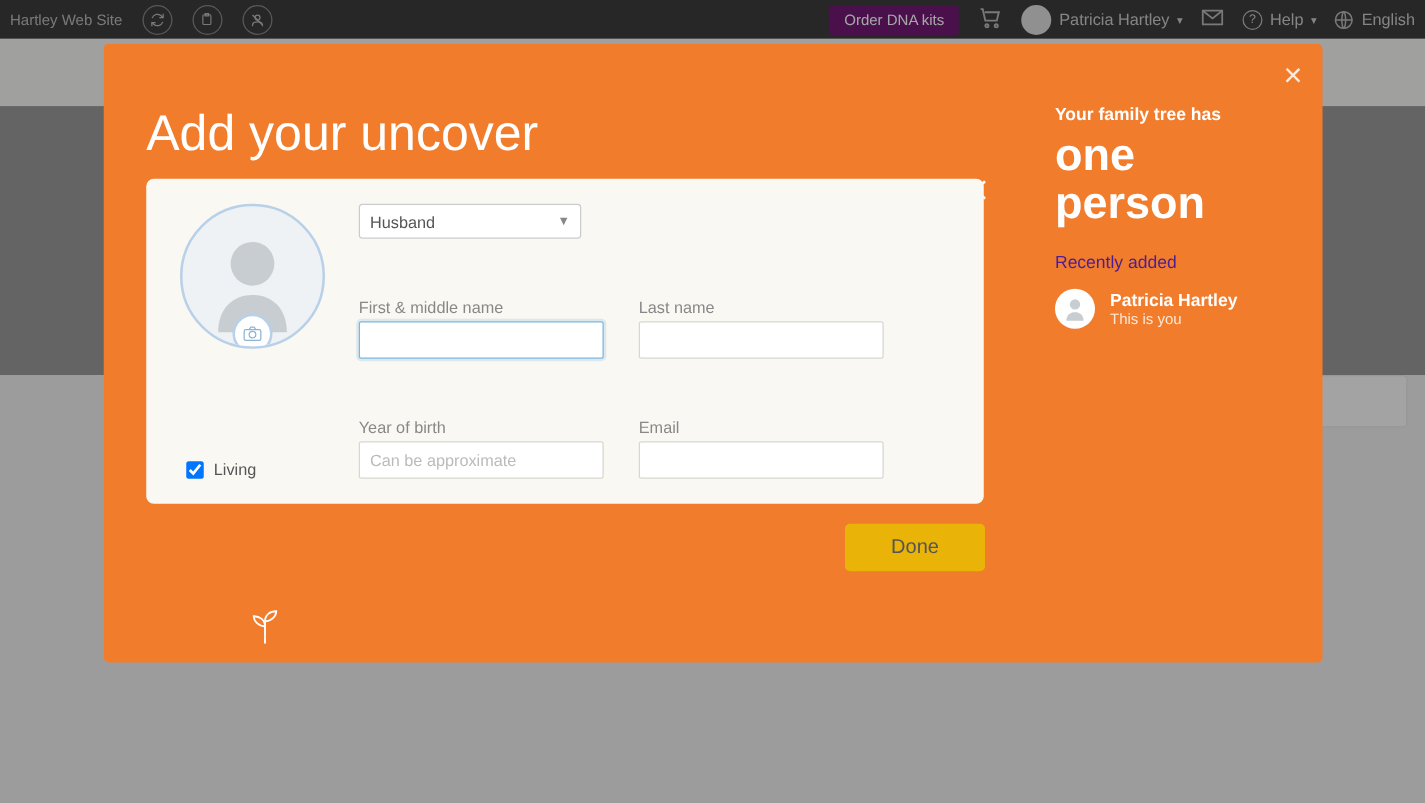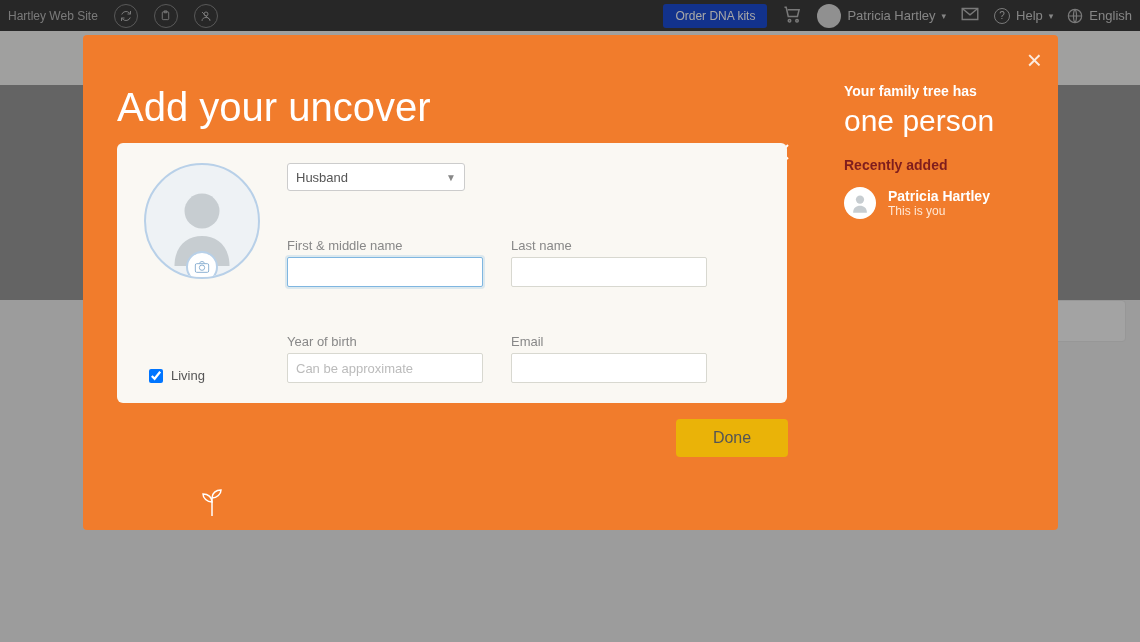--- a/index.html
+++ b/index.html
@@ -3,21 +3,21 @@
 <meta charset="utf-8">
 <style>
 * { margin: 0; padding: 0; box-sizing: border-box; }
 body { font-family: -apple-system, BlinkMacSystemFont, "Segoe UI", Arial, sans-serif; background: #a8a8a8; width: 1140px; height: 642px; overflow: hidden; }
 
 
 .topbar { background: #3d3d3d; height: 31px; display: flex; align-items: center; padding: 4px 8px; color: #bbb; font-size: 12px; }
 .topbar-left { display: flex; align-items: center; gap: 16px; }
 .topbar-right { margin-left: auto; display: flex; align-items: center; gap: 14px; }
 .circle-icon { width: 24px; height: 24px; border: 1.5px solid #888; border-radius: 50%; display: flex; align-items: center; justify-content: center; color: #ccc; font-size: 11px; }
-.dna-btn { background: #1d4ed8; color: #fff; padding: 5px 12px; border-radius: 3px; font-size: 12px; }
+.dna-btn { background: #701a75; color: #fff; padding: 5px 12px; border-radius: 3px; font-size: 12px; }
 .user-avatar-sm { width: 24px; height: 24px; background: #ddd; border-radius: 50%; }
 .topbar-item { display: flex; align-items: center; gap: 6px; color: #ccc; font-size: 13px; }
 .chevron { font-size: 9px; }
 
 
 .subbar { background: #f6f6f4; height: 54px; }
 
 
 .grey-strip { background: #9a9a9a; height: 215px; }
 
@@ -61,22 +61,22 @@
 .field input::placeholder { color: #bbb; }
 
 .living-row { position: absolute; left: 32px; bottom: 20px; display: flex; align-items: center; gap: 8px; font-size: 13px; color: #555; }
 .living-row input[type=checkbox] { width: 14px; height: 14px; }
 
 .done-btn { position: absolute; right: 270px; top: 384px; width: 112px; height: 38px; background: #eab308; border-radius: 4px; color: #555; font-size: 16px; display: flex; align-items: center; justify-content: center; cursor: pointer; }
 
 
 .side-panel { position: absolute; right: 24px; top: 48px; width: 190px; }
 .side-panel .your-tree { font-size: 14px; font-weight: 600; margin-bottom: 6px; }
-.side-panel .big-count { font-size: 30px; line-height: 1.05; font-weight: 400; margin-bottom: 20px; }
-.side-panel .recent { font-size: 14px; color: #7f1d1d; margin-bottom: 14px; font-weight: bold; }
+.side-panel .big-count { font-size: 36px; line-height: 1.05; font-weight: 700; margin-bottom: 20px; }
+.side-panel .recent { font-size: 14px; color: #4c1d95; margin-bottom: 14px; }
 .recent-item { display: flex; align-items: center; gap: 12px; }
 .recent-avatar { width: 32px; height: 32px; background: #fff; border-radius: 50%; display: flex; align-items: center; justify-content: center; overflow: hidden; }
 .recent-avatar svg { width: 22px; height: 22px; fill: #c7cdd1; }
 .recent-text .name { font-size: 14px; font-weight: 600; }
 .recent-text .sub { font-size: 12px; color: #ffe7d4; }
 
 .sprout { position: absolute; left: 116px; bottom: 10px; }
 .sprout svg { width: 26px; height: 34px; stroke: #fff; stroke-width: 1.5; fill: none; }
 </style>
 </head>

